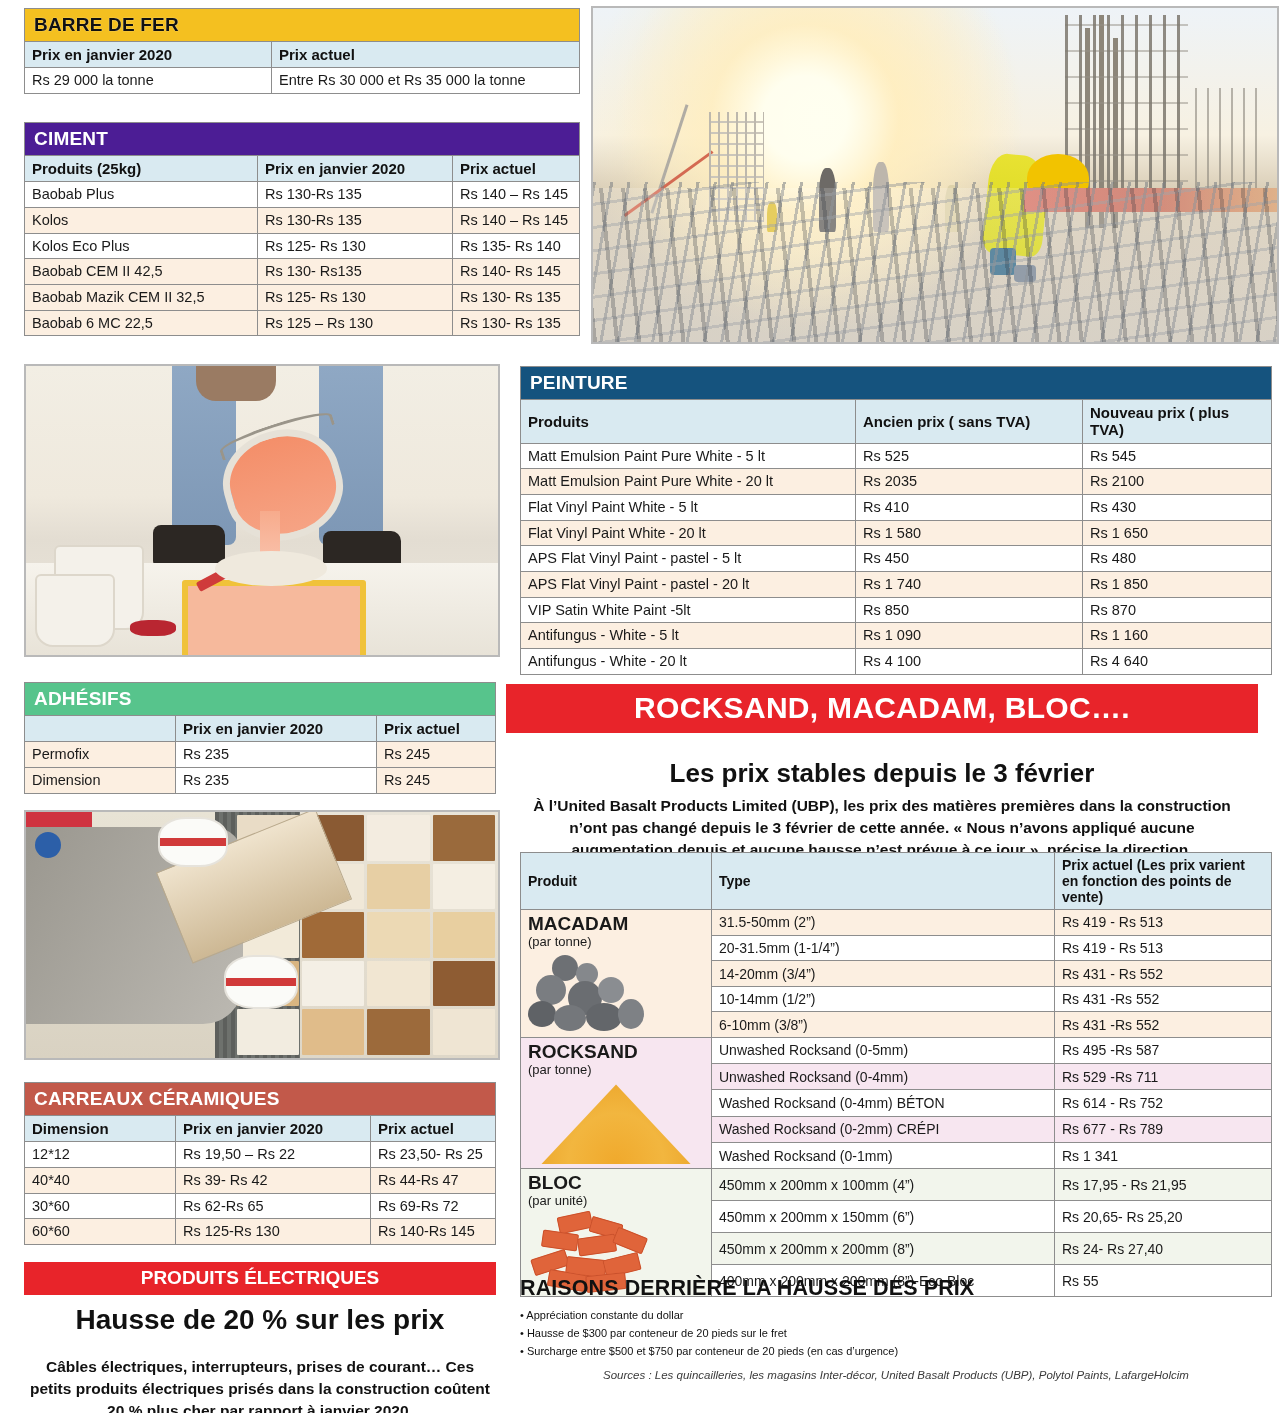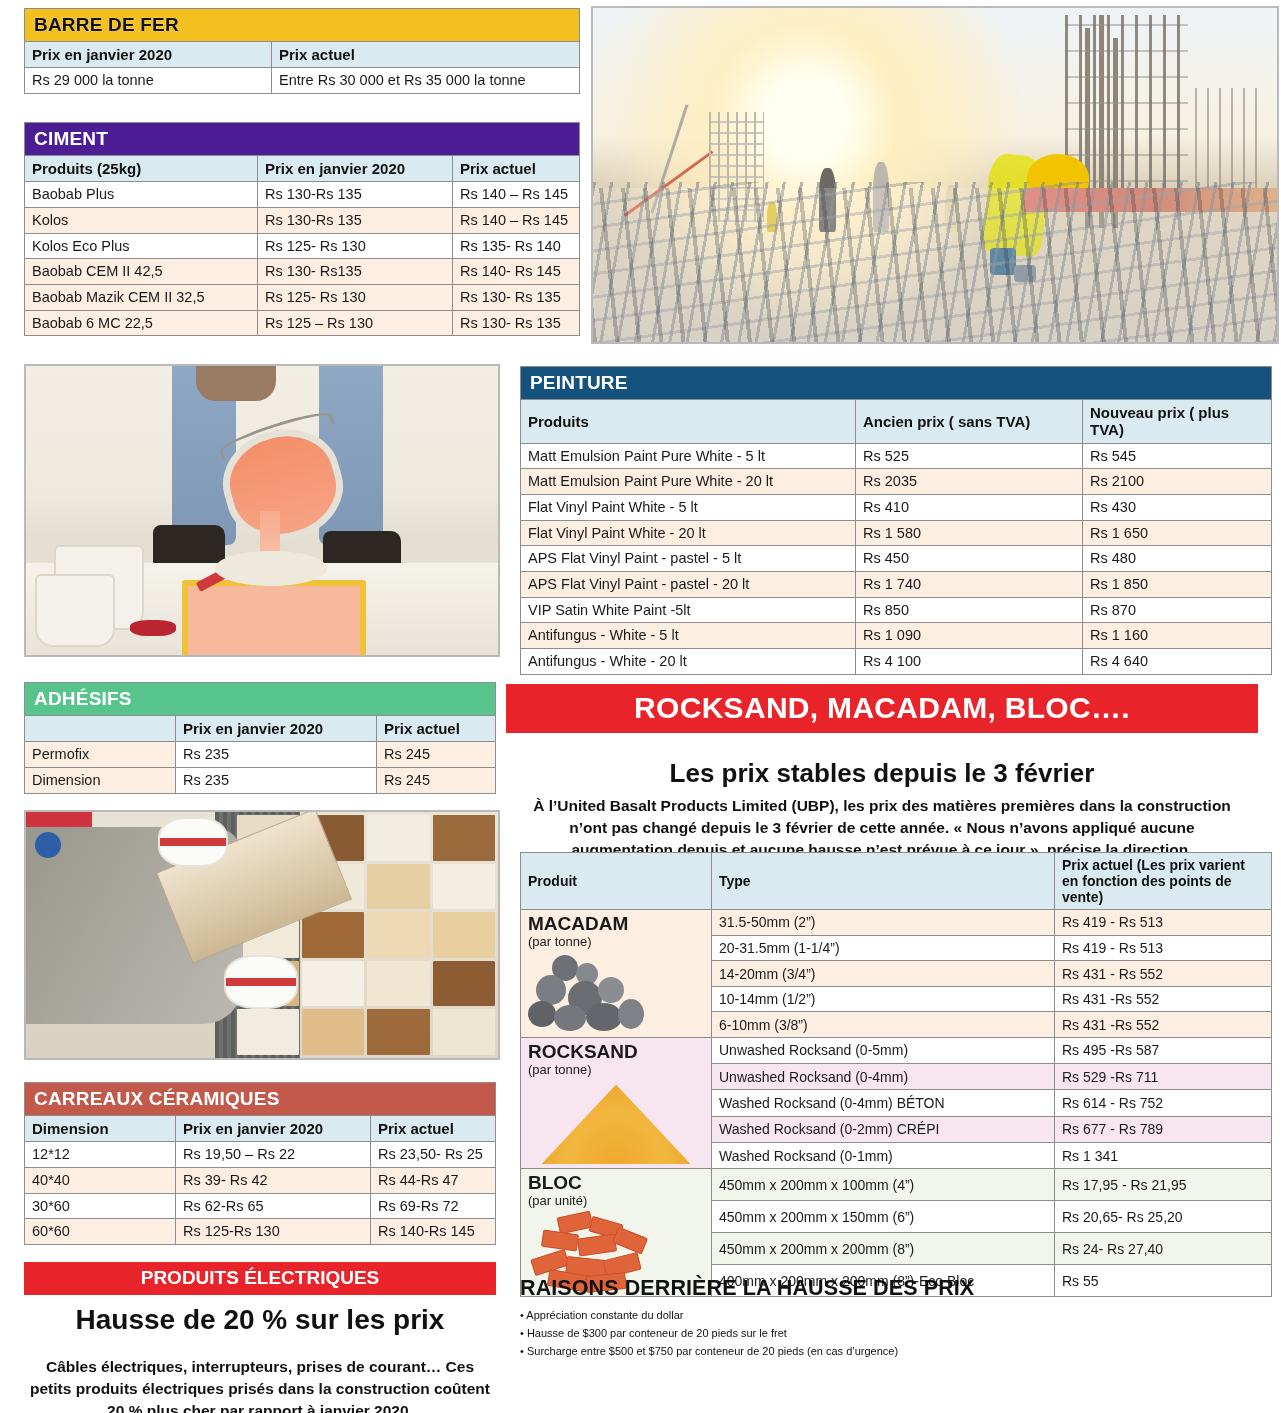--- a/index.html
+++ b/index.html
@@ -488,15 +488,16 @@
       </div>
       <div>
         <span>•</span>
         <span>Hausse de  $300 par conteneur de 20 pieds sur le fret</span>
       </div>
       <div>
         <span>•</span>
         <span>Surcharge entre $500 et $750 par conteneur de 20 pieds (en cas d’urgence)</span>
       </div>
     </div>
+    <div class="sources" style="margin-top:9px;">Sources : Les quincailleries, les magasins Inter-décor, United Basalt Products (UBP), Polytol Paints, LafargeHolcim</div>
   </div>
 
 </div>
 
 </body></html>

